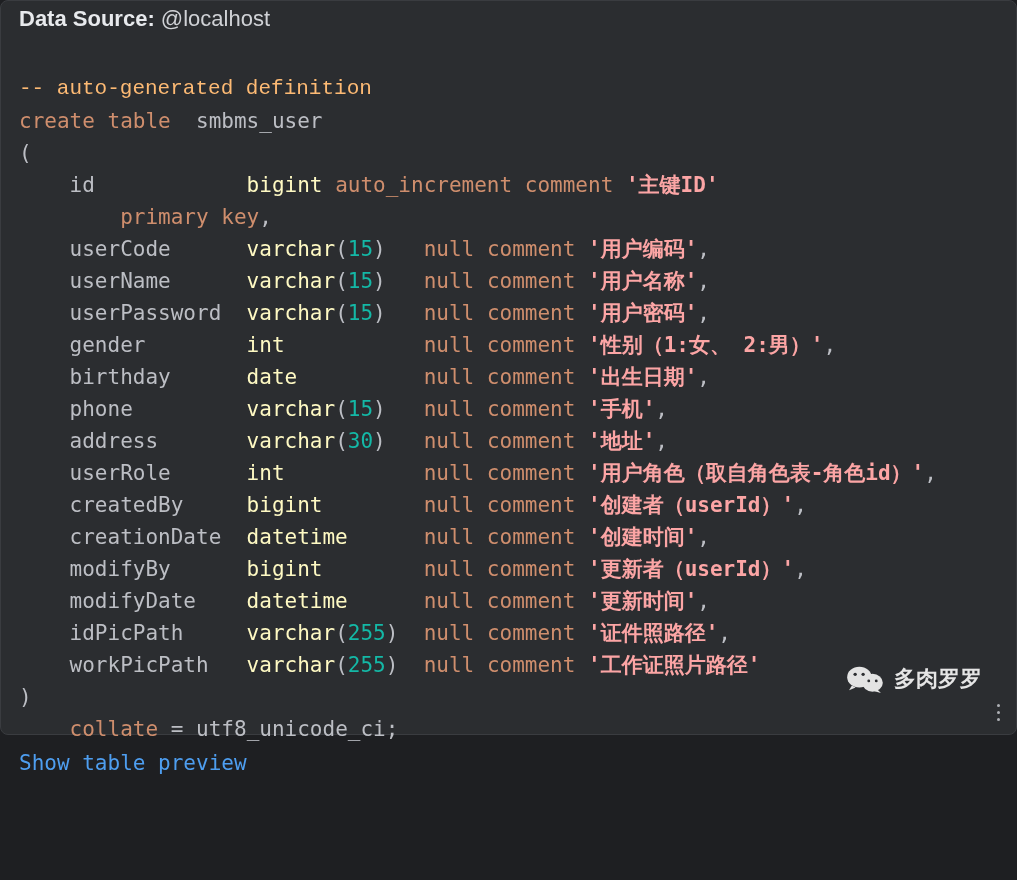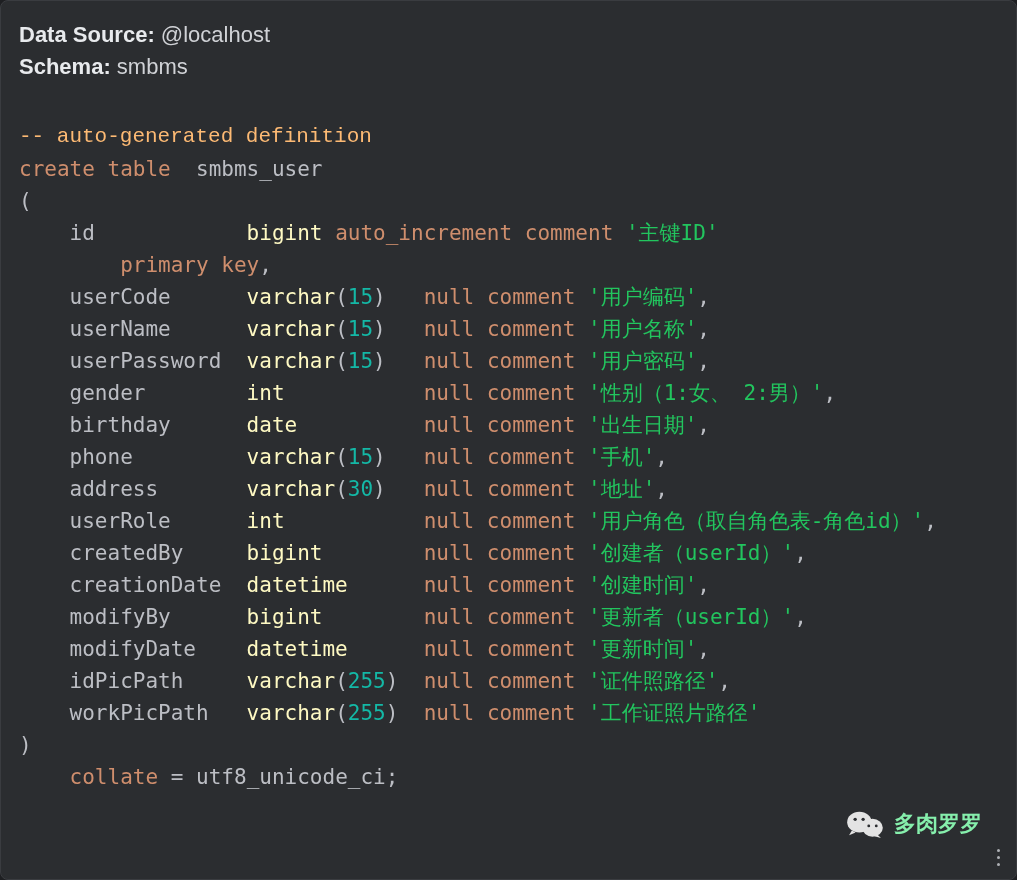--- a/index.html
+++ b/index.html
@@ -8,24 +8,24 @@
     width: 1017px;
     height: 880px;
     background: #1e1f22;
     overflow: hidden;
     font-family: "Segoe UI", "Microsoft YaHei", sans-serif;
   }
   .panel {
     position: relative;
     box-sizing: border-box;
     width: 1017px;
-    height: 880px;
+    height: 735px;
     background: #2b2d30;
     border-radius: 8px;
-    padding: 16px 18px 10px 18px;
+    padding: 0 18px 10px 18px;
     color: #bcbec4;
     border: 1px solid #3a3c40;
   }
   .meta {
     font-size: 22px;
     line-height: 32px;
     color: #d0d2d6;
     padding-top: 2px;
   }
   .meta b {
@@ -38,37 +38,37 @@
     line-height: 32px;
     white-space: pre;
     color: #bcbec4;
     margin-top: 36px;
   }
   .c-comment { color: #fdba74; font-family: Liberation Mono, monospace; }
   .c-keyword { color: #cf8e6d; }
   .c-type    { color: #fef9c3; }
   .c-num     { color: #14b8a6; }
   .c-text    { color: #bcbec4; }
-  .c-string  { color: #22c55e; }
+  .c-string  { color: #fca5a5; font-weight: bold; }
   .c-punct   { color: #bcbec4; }
   .link {
     font-family: "Consolas", "Menlo", monospace;
     font-size: 21px;
     color: #4e9ef0;
     cursor: pointer;
     display: inline-block;
     margin-top: 6px;
   }
   .watermark {
     position: absolute;
     right: 34px;
     bottom: 40px;
     display: flex;
     gap: 10px;
-    color: #86efac;
+    color: #e5e5e5;
     font-size: 22px;
     font-weight: 600;
     pointer-events: none;
   }
   .wechat-icon svg { display: block; }
   .menu-dots {
     position: absolute;
     right: 8px;
     bottom: 8px;
     width: 20px;
@@ -87,24 +87,20 @@
 </head>
 <body>
 
 <div class="panel">
 
   <div class="meta">
     <div>
       <b>Data Source:</b>
       <span>@localhost</span>
     </div>
-    <div>
-      <b>Schema:</b>
-      <span>smbms</span>
-    </div>
   </div>
 
   <div class="code" id="code"><span class="c-comment">-- auto-generated definition</span>
 <span class="c-keyword">create</span> <span class="c-keyword">table</span>  <span class="c-text">smbms_user</span>
 <span class="c-punct">(</span>
     <span class="c-text">id           </span> <span class="c-type">bigint</span> <span class="c-keyword">auto_increment</span> <span class="c-keyword">comment</span> <span class="c-string">'主键ID'</span>
         <span class="c-keyword">primary key</span><span class="c-punct">,</span>
     <span class="c-text">userCode     </span> <span class="c-type">varchar</span><span class="c-punct">(</span><span class="c-num">15</span><span class="c-punct">)</span>   <span class="c-keyword">null </span><span class="c-keyword">comment</span> <span class="c-string">'用户编码'</span><span class="c-punct">,</span>
     <span class="c-text">userName     </span> <span class="c-type">varchar</span><span class="c-punct">(</span><span class="c-num">15</span><span class="c-punct">)</span>   <span class="c-keyword">null </span><span class="c-keyword">comment</span> <span class="c-string">'用户名称'</span><span class="c-punct">,</span>
     <span class="c-text">userPassword </span> <span class="c-type">varchar</span><span class="c-punct">(</span><span class="c-num">15</span><span class="c-punct">)</span>   <span class="c-keyword">null </span><span class="c-keyword">comment</span> <span class="c-string">'用户密码'</span><span class="c-punct">,</span>
@@ -115,20 +111,21 @@
     <span class="c-text">userRole     </span> <span class="c-type">int</span>           <span class="c-keyword">null </span><span class="c-keyword">comment</span> <span class="c-string">'用户角色（取自角色表-角色id）'</span><span class="c-punct">,</span>
     <span class="c-text">createdBy    </span> <span class="c-type">bigint</span>        <span class="c-keyword">null </span><span class="c-keyword">comment</span> <span class="c-string">'创建者（userId）'</span><span class="c-punct">,</span>
     <span class="c-text">creationDate </span> <span class="c-type">datetime</span>      <span class="c-keyword">null </span><span class="c-keyword">comment</span> <span class="c-string">'创建时间'</span><span class="c-punct">,</span>
     <span class="c-text">modifyBy     </span> <span class="c-type">bigint</span>        <span class="c-keyword">null </span><span class="c-keyword">comment</span> <span class="c-string">'更新者（userId）'</span><span class="c-punct">,</span>
     <span class="c-text">modifyDate   </span> <span class="c-type">datetime</span>      <span class="c-keyword">null </span><span class="c-keyword">comment</span> <span class="c-string">'更新时间'</span><span class="c-punct">,</span>
     <span class="c-text">idPicPath    </span> <span class="c-type">varchar</span><span class="c-punct">(</span><span class="c-num">255</span><span class="c-punct">)</span>  <span class="c-keyword">null </span><span class="c-keyword">comment</span> <span class="c-string">'证件照路径'</span><span class="c-punct">,</span>
     <span class="c-text">workPicPath  </span> <span class="c-type">varchar</span><span class="c-punct">(</span><span class="c-num">255</span><span class="c-punct">)</span>  <span class="c-keyword">null </span><span class="c-keyword">comment</span> <span class="c-string">'工作证照片路径'</span>
 <span class="c-punct">)</span>
     <span class="c-keyword">collate</span> <span class="c-punct">=</span> <span class="c-text">utf8_unicode_ci</span><span class="c-punct">;</span></div>
 
+  <span class="link">Show table preview</span>
 
   <div class="watermark">
     <span class="wechat-icon">
       <svg width="38" height="30" viewBox="0 0 40 32">
         <ellipse cx="14" cy="14" rx="13" ry="11" fill="#e3e3e3"></ellipse>
         <ellipse cx="28" cy="20" rx="11" ry="9.5" fill="#e3e3e3"></ellipse>
         <circle cx="9.5" cy="11" r="1.8" fill="#2b2d30"></circle>
         <circle cx="18" cy="11" r="1.8" fill="#2b2d30"></circle>
         <circle cx="24" cy="18" r="1.5" fill="#2b2d30"></circle>
         <circle cx="32" cy="18" r="1.5" fill="#2b2d30"></circle>

